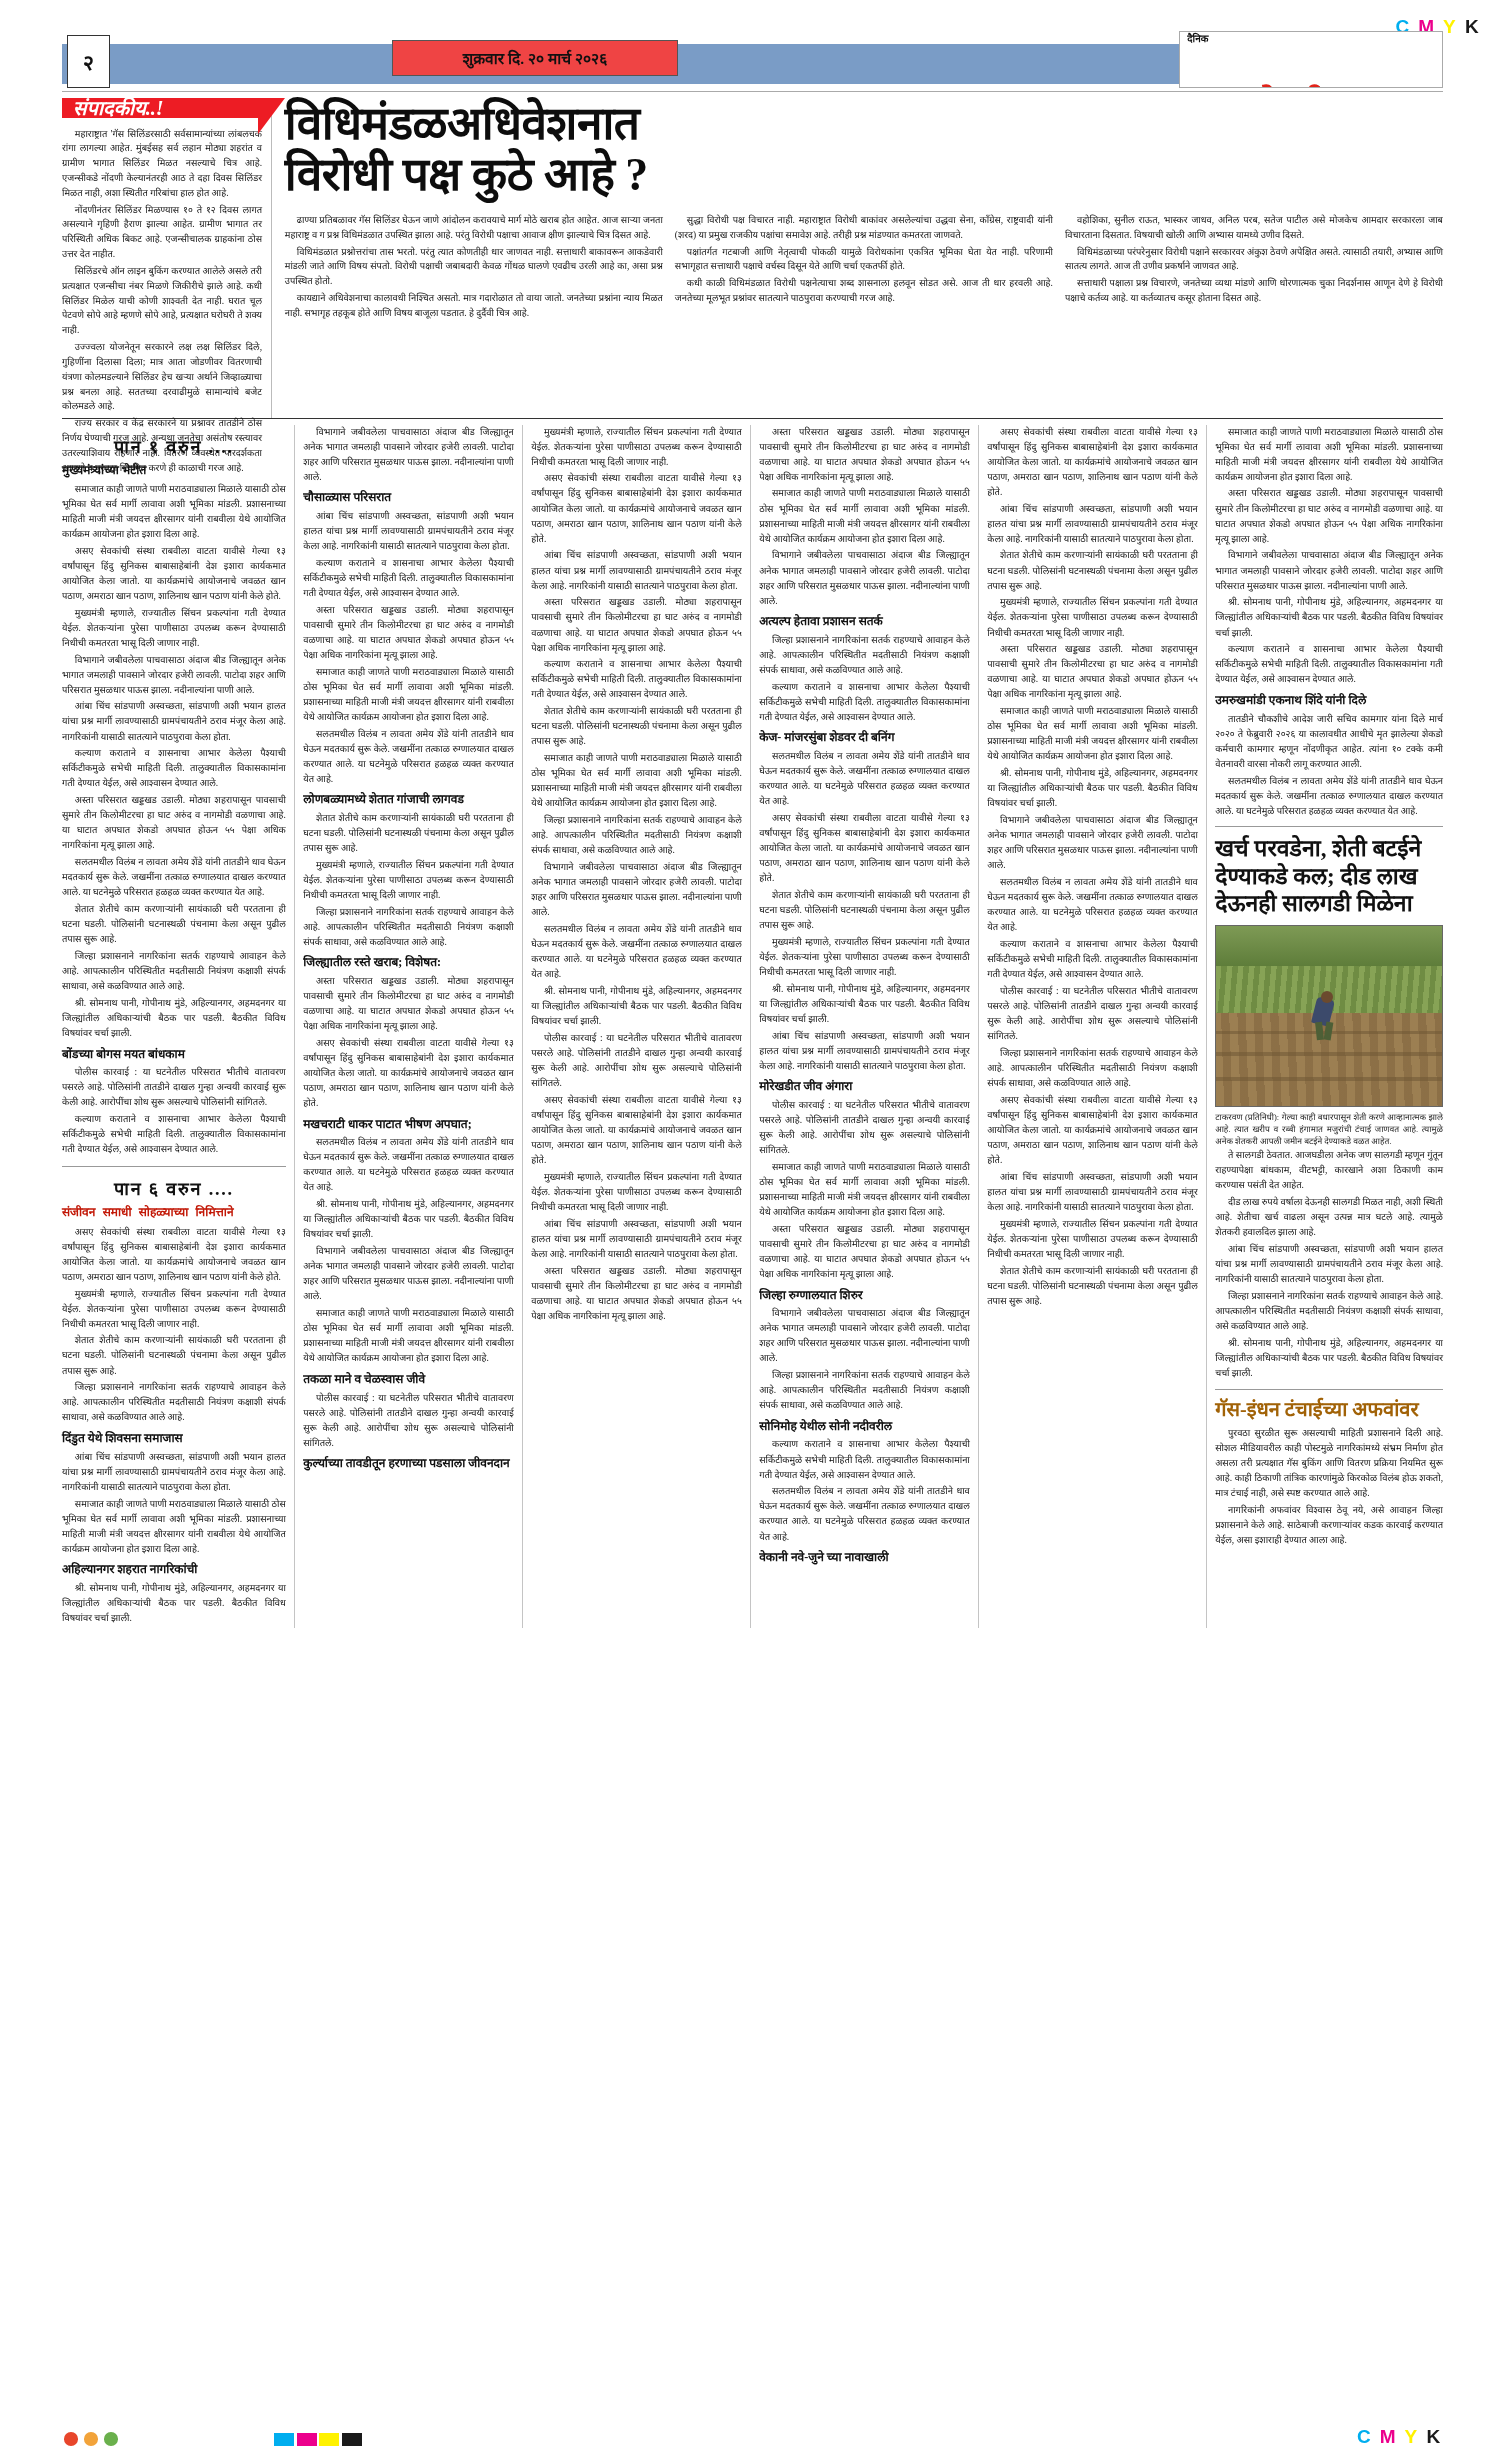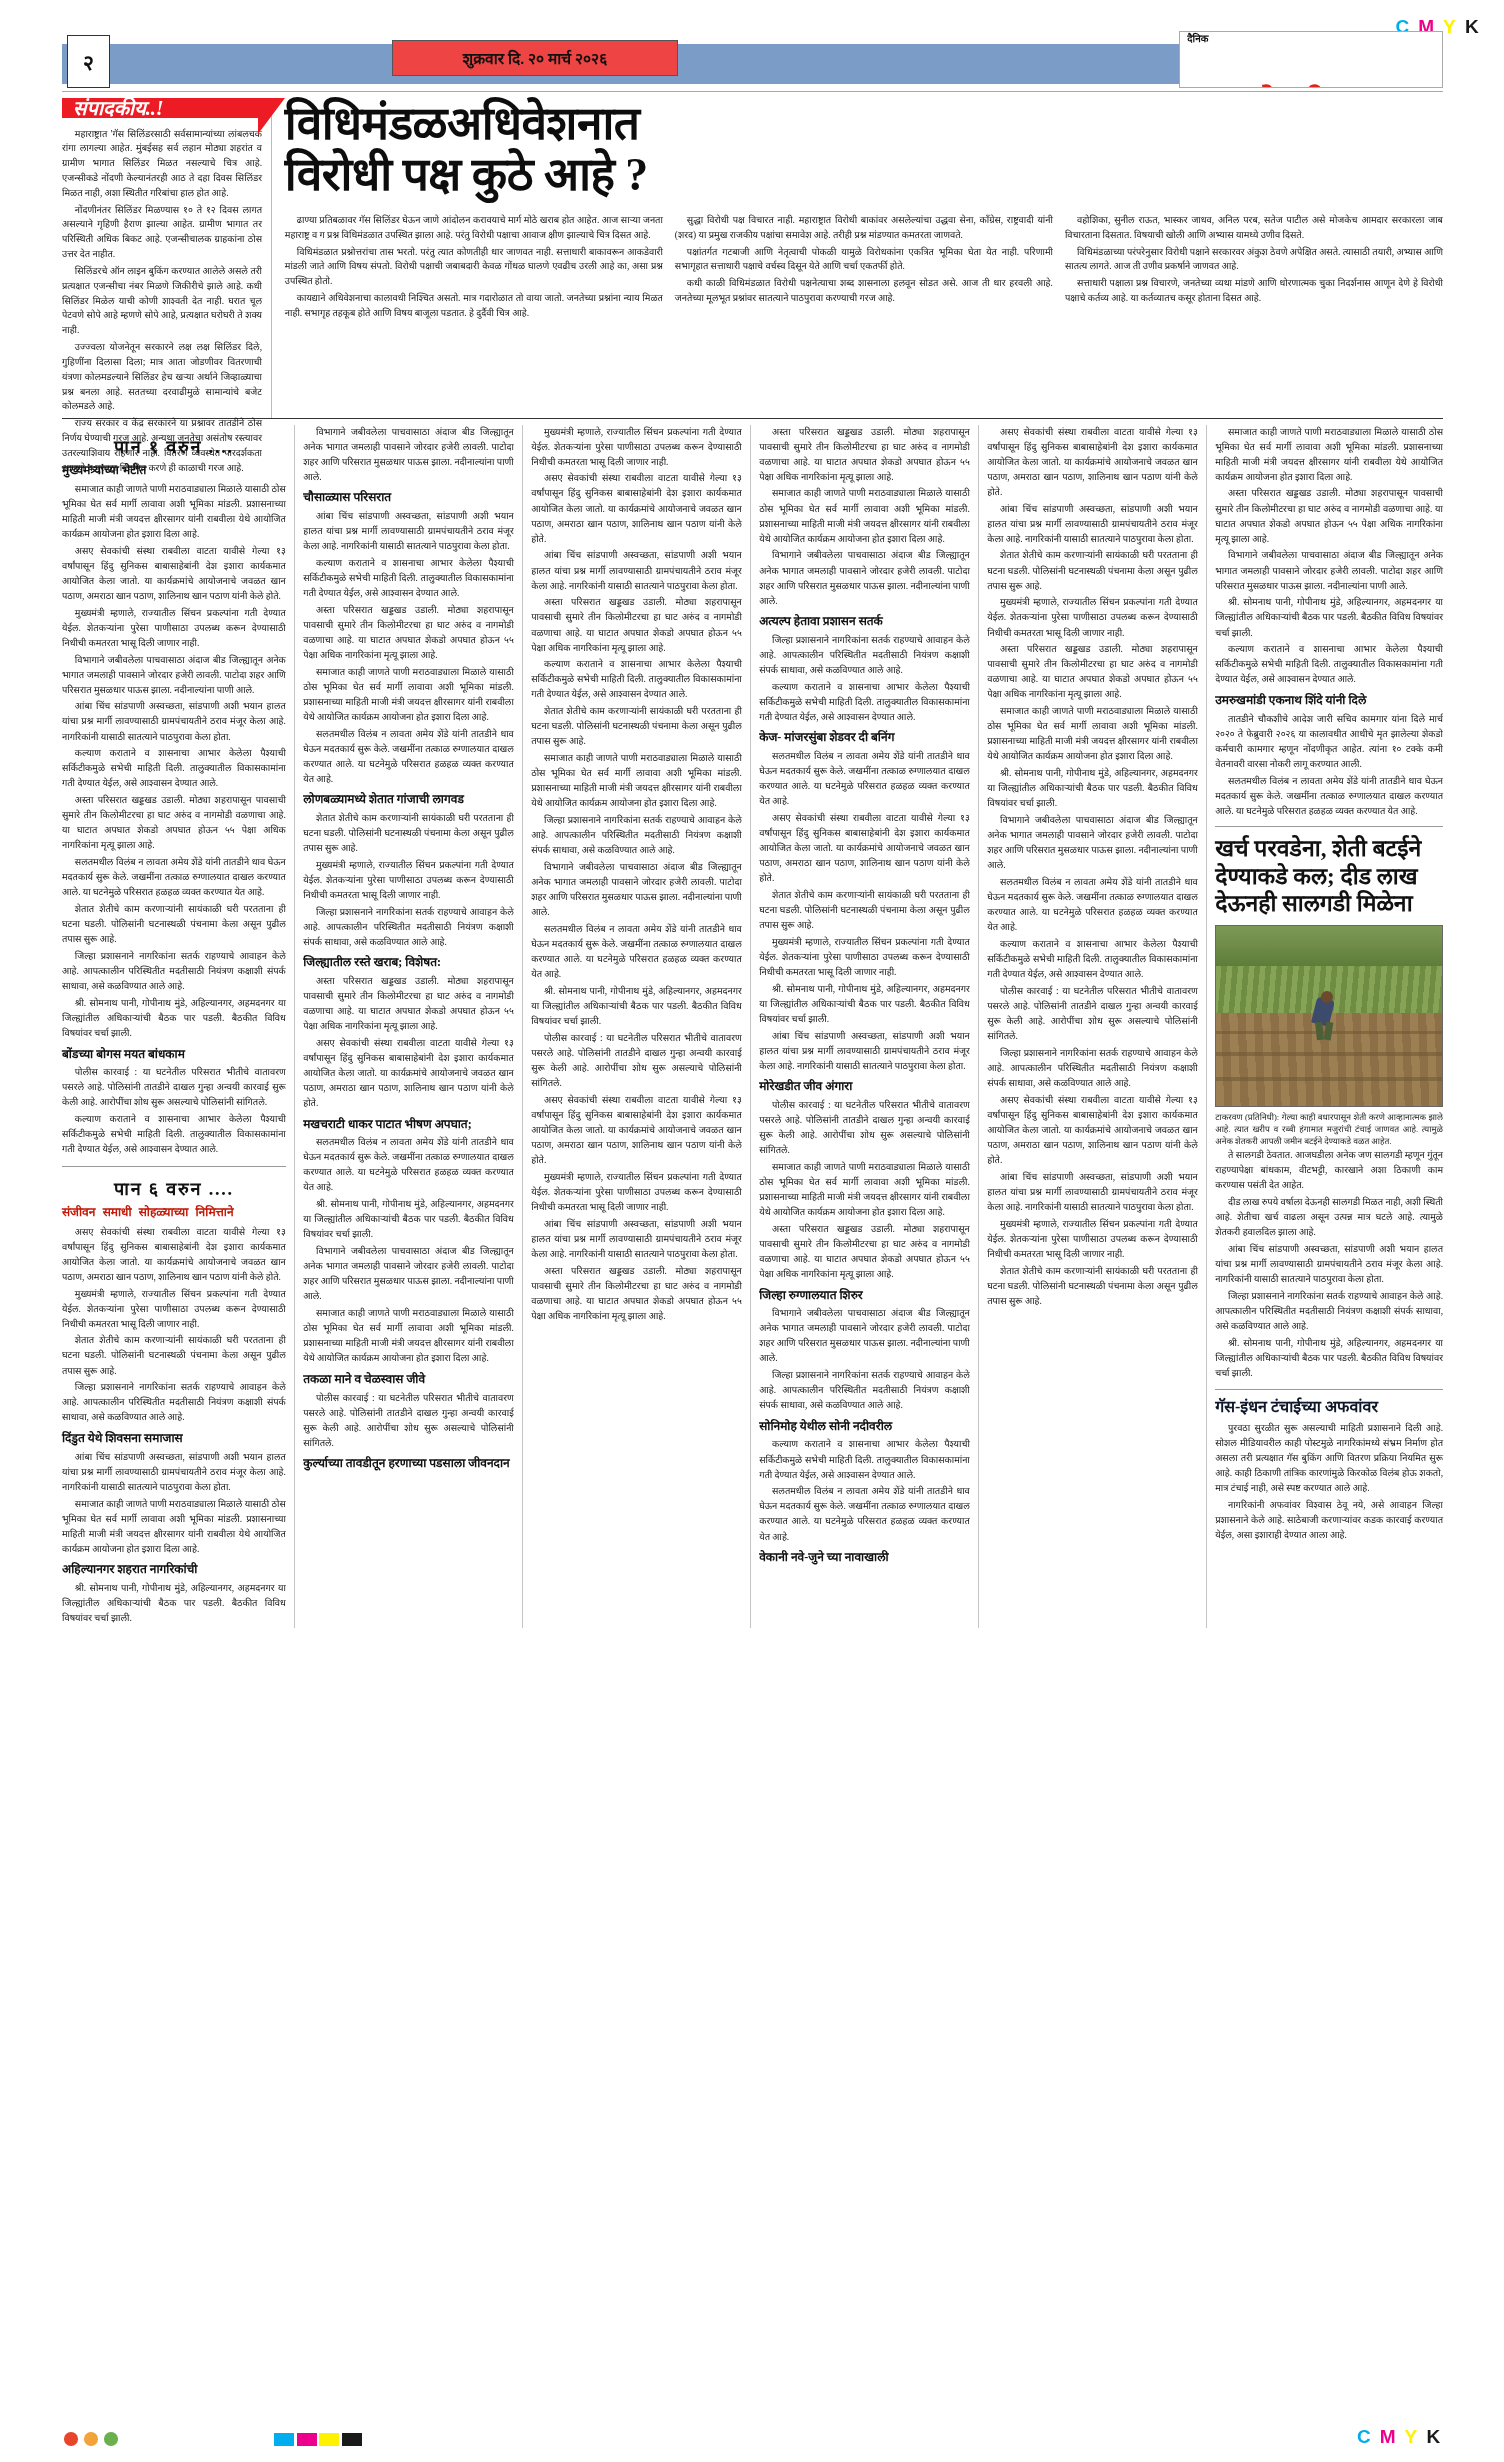--- a/index.html
+++ b/index.html
@@ -278,23 +278,23 @@
 
   .caption {
     font-size: 8.5px;
     line-height: 1.45;
     text-align: justify;
     color: #222;
     margin-top: 3.6px;
   }
 
   .side-head {
-    font-size: 16px;
-    font-weight: bold;
-    color: #0f172a;
+    font-size: 20px;
+    font-weight: bold;
+    color: #a16207;
     margin: 8.2px 0 3.6px;
     border-top: 0.9px solid #999;
     padding-top: 7.3px;
     line-height: 1.25;
   }
 
   
   .footer {
     position: absolute;
     left: 0;

